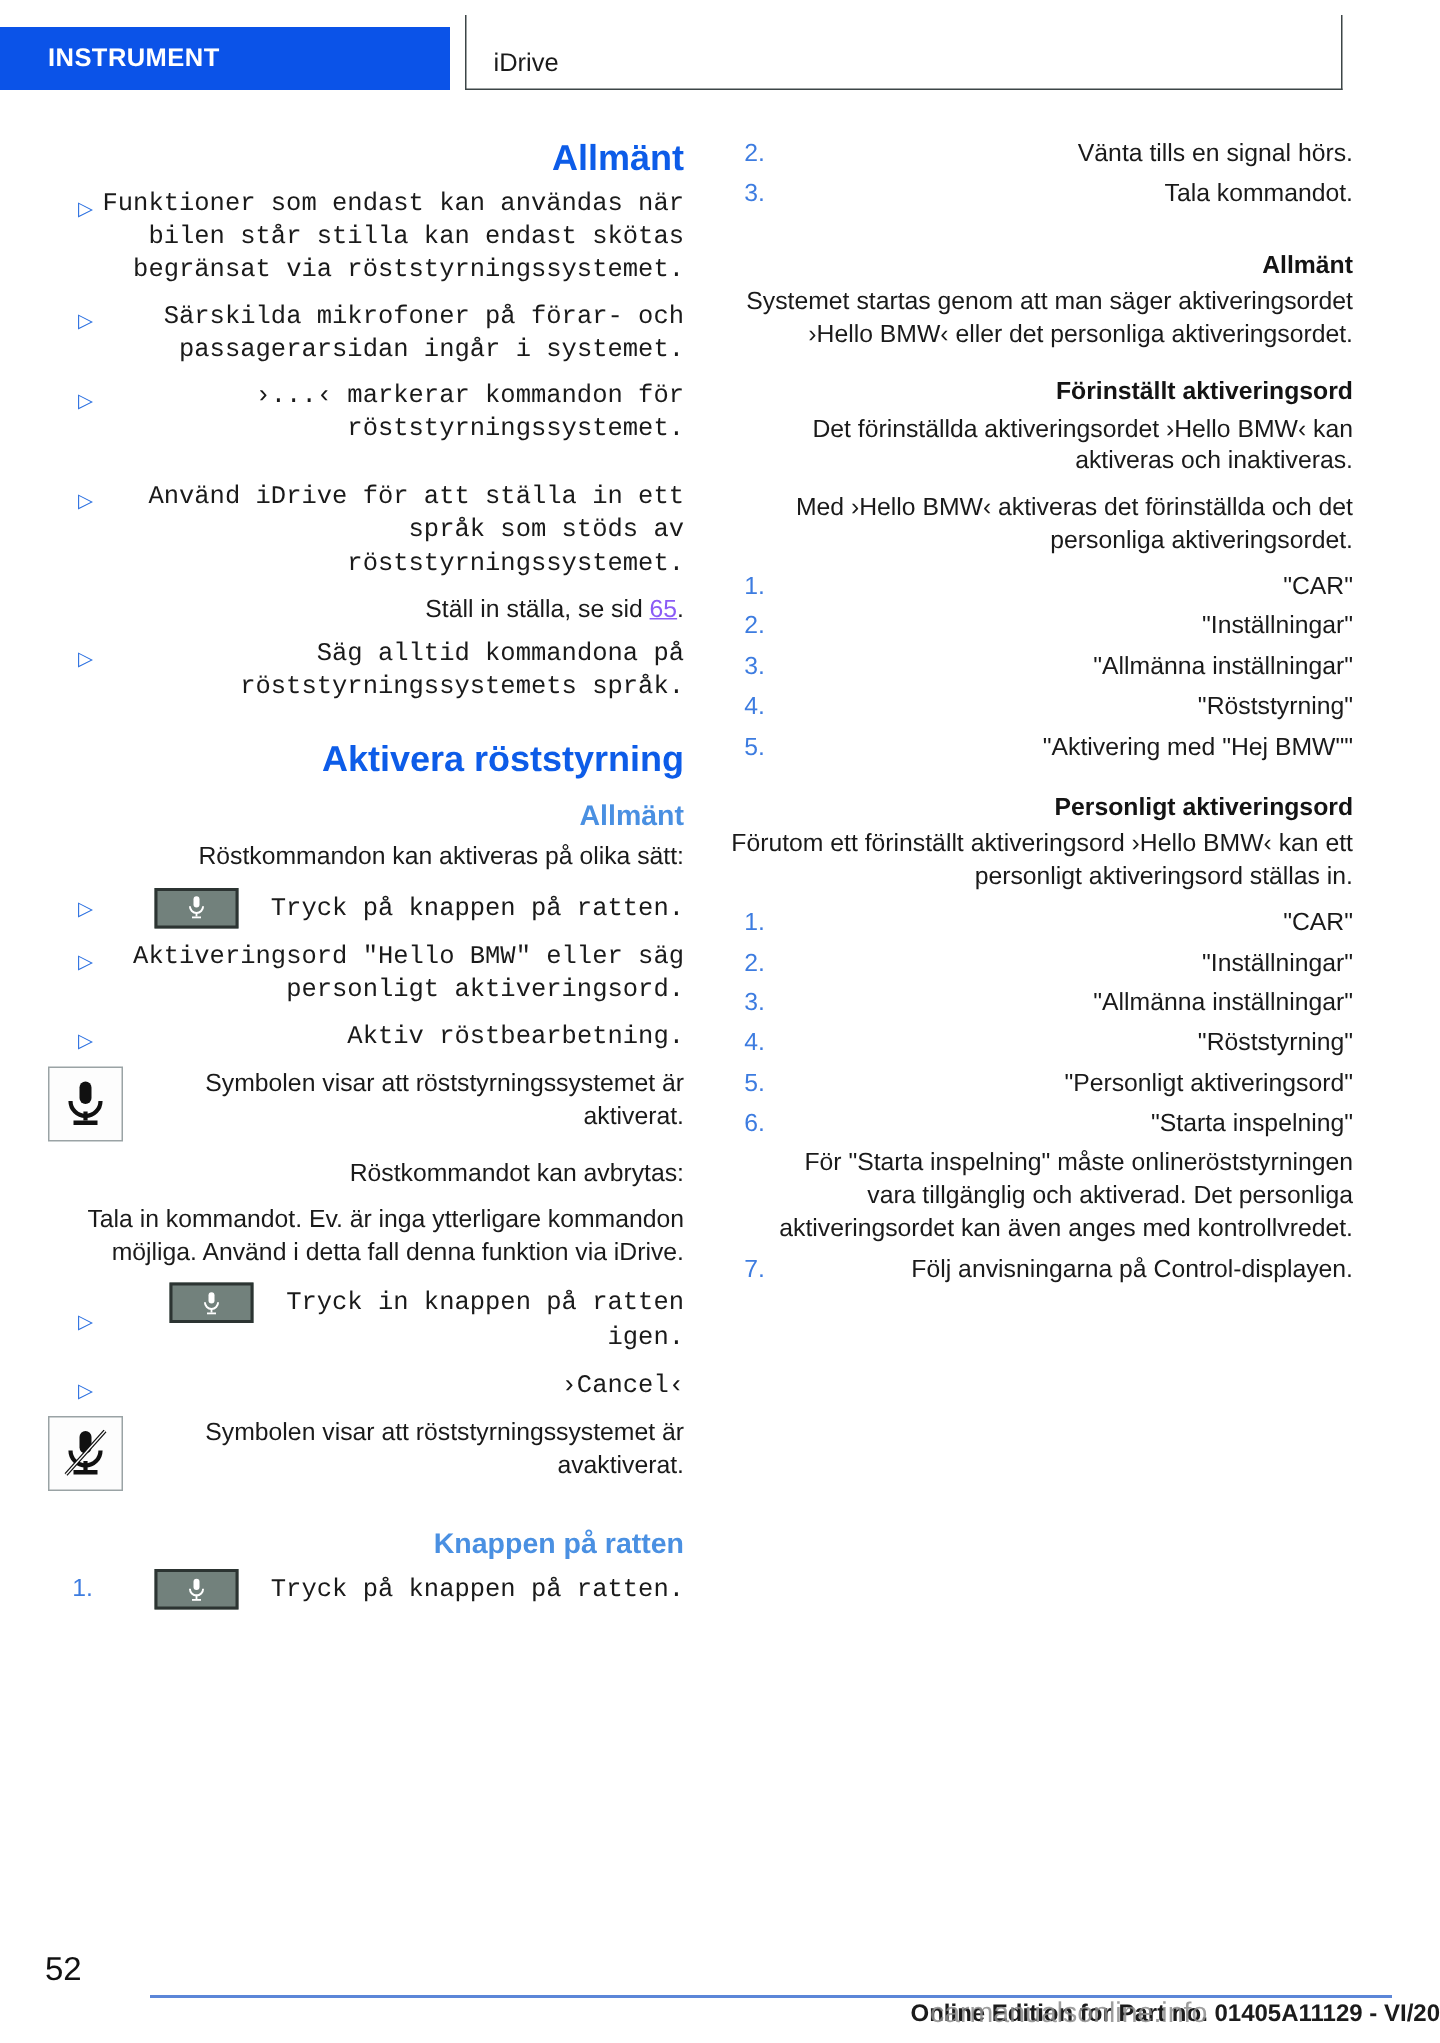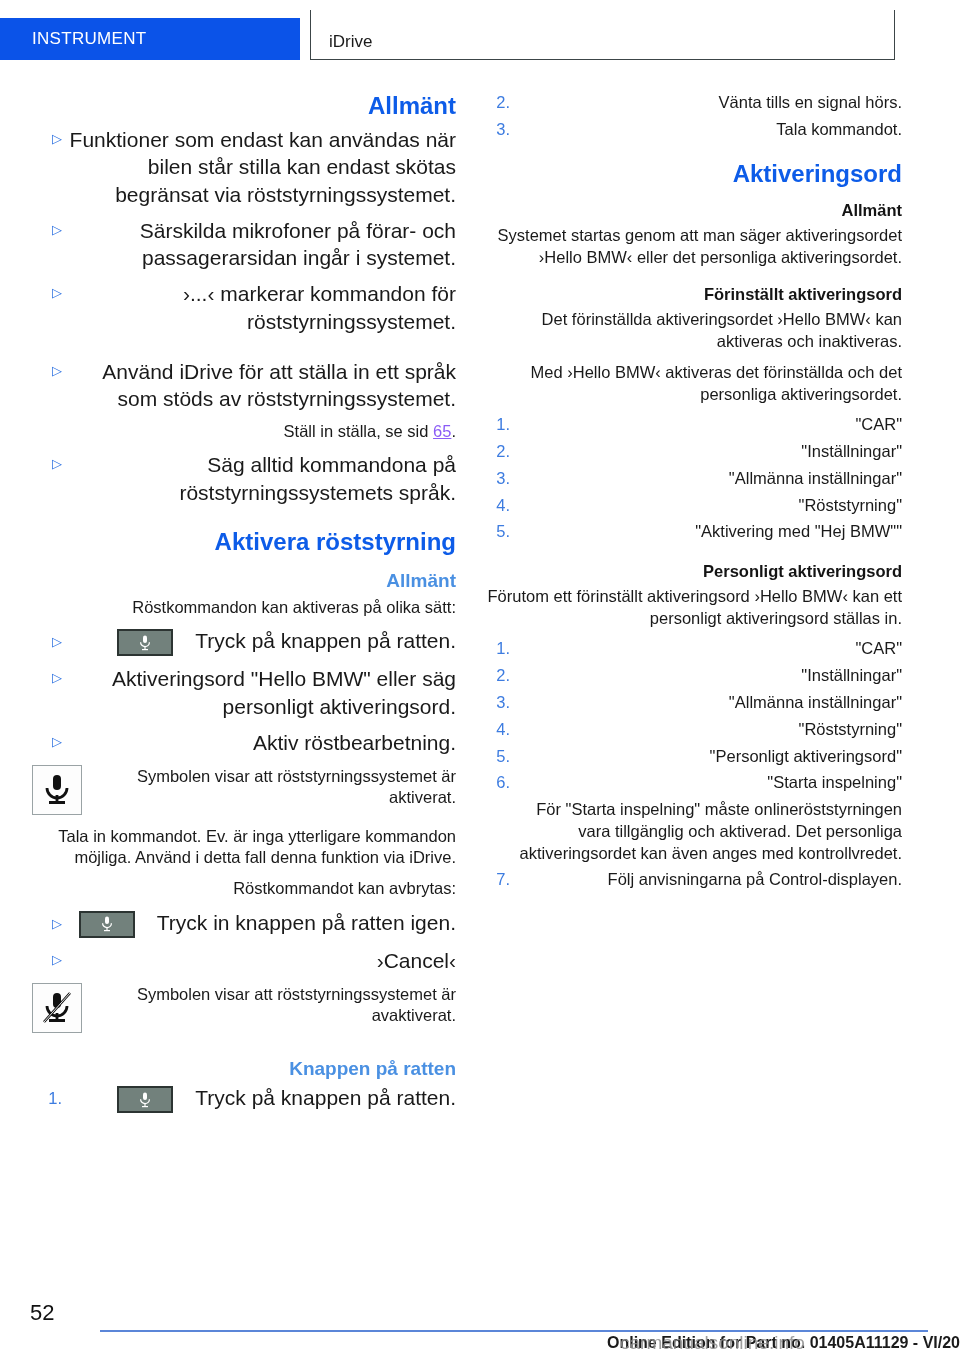--- a/index.html
+++ b/index.html
@@ -30,21 +30,21 @@
     top: 0;
     width: 300px;
     height: 42px;
     background: #0b53e8;
     display: flex;
     align-items: center;
   }
   .tab-active span {
     color: #ffffff;
     font-size: 17px;
-    font-weight: normal;
+    font-weight: bold;
     letter-spacing: 0.3px;
     margin-left: 32px;
   }
   .tab-inactive {
     position: absolute;
     left: 310px;
     top: -8px;
     width: 585px;
     height: 50px;
     border: 1.5px solid #3c4547;
@@ -115,22 +115,23 @@
   }
   .bullet-mark {
     flex: 0 0 30px;
     color: #2a6fe0;
     font-size: 13px;
     line-height: 1.32;
     padding-top: 4px;
   }
   .bullet-text {
     flex: 1;
-    font-size: 21px;
-    line-height: 1.32;
+    font-size: 17px;
+    line-height: 1.32;
+    font-family: Liberation Mono, monospace;
   }
   .sub-note {
     margin-left: 30px;
     font-size: 16.5px;
     line-height: 1.32;
     margin-bottom: 8px;
   }
   .pagelink { color: #8b5cf6; }
 
   
@@ -320,23 +321,23 @@
         <svg width="30" height="34" viewBox="0 0 30 34">
           <rect x="11" y="2" width="8" height="15" rx="4" fill="#111111"></rect>
           <path d="M5 15 a10 10 0 0 0 20 0" fill="none" stroke="#111111" stroke-width="2.8"></path>
           <rect x="13.6" y="22" width="2.8" height="6" fill="#111111"></rect>
           <rect x="7" y="28" width="16" height="3" fill="#111111"></rect>
         </svg>
       </div>
       <div class="sym-text">Symbolen visar att röststyrningssystemet är aktiverat.</div>
     </div>
 
+    <p class="para">Röstkommandot kan avbrytas:</p>
+
     <p class="para">Tala in kommandot. Ev. är inga ytterligare kommandon möjliga. Använd i detta fall denna funktion via iDrive.</p>
-
-    <p class="para">Röstkommandot kan avbrytas:</p>
 
     <div class="bullet-row with-key">
       <div class="bullet-mark">▷</div>
       <div class="bullet-text">
         <span class="mic-key">
           <svg width="14" height="18" viewBox="0 0 14 18">
             <rect x="5" y="1.5" width="4" height="7.5" rx="2" fill="#ffffff"></rect>
             <path d="M2.6 8.2 a4.4 4.4 0 0 0 8.8 0" fill="none" stroke="#ffffff" stroke-width="1.3"></path>
             <rect x="6.4" y="12" width="1.2" height="3" fill="#ffffff"></rect>
             <rect x="4" y="15" width="6" height="1.2" fill="#ffffff"></rect>
@@ -390,21 +391,20 @@
       <div class="num-mark">2.</div>
       <div class="num-text">Vänta tills en signal hörs.</div>
     </div>
     <div class="num-row">
       <div class="num-mark">3.</div>
       <div class="num-text">Tala kommandot.</div>
     </div>
 
     <div class="spacer-md"></div>
 
-    <h1 class="sec">Aktiveringsord</h1>
 
     <div class="spacer-sm"></div>
 
     <h3 class="subb">Allmänt</h3>
     <p class="para">Systemet startas genom att man säger aktiveringsordet ›Hello BMW‹ eller det personliga aktiveringsordet.</p>
 
     <div class="spacer-sm"></div>
 
     <h3 class="subb">Förinställt aktiveringsord</h3>
     <p class="para">Det förinställda aktiveringsordet ›Hello BMW‹ kan aktiveras och inaktiveras.</p>

